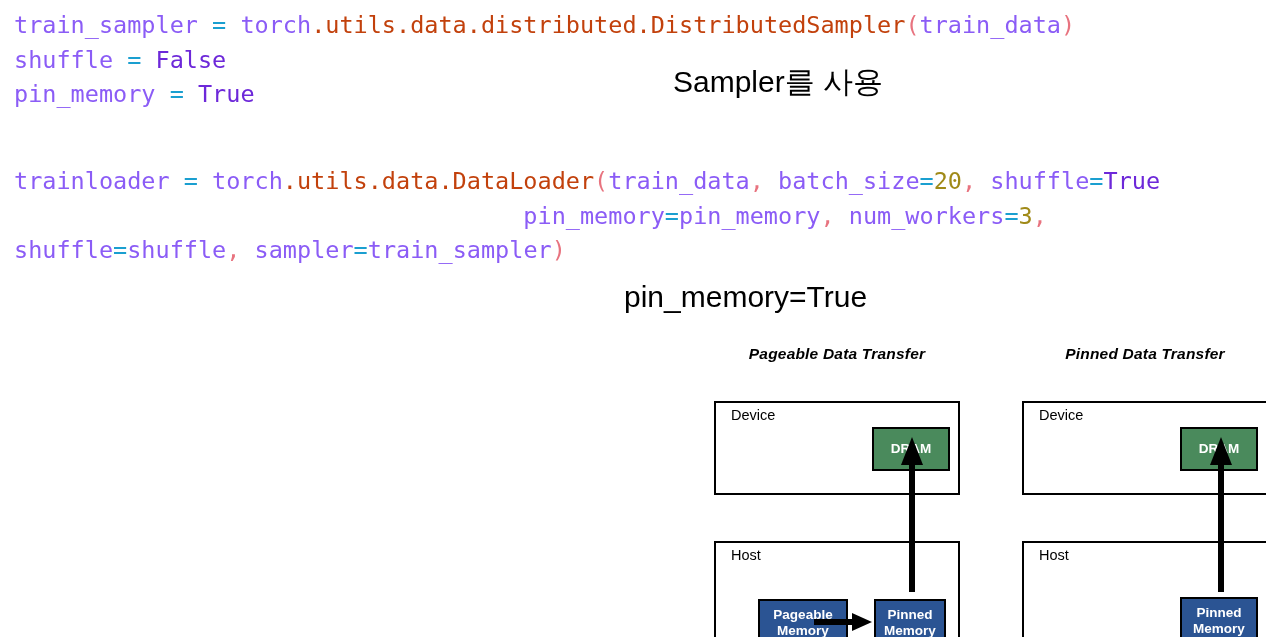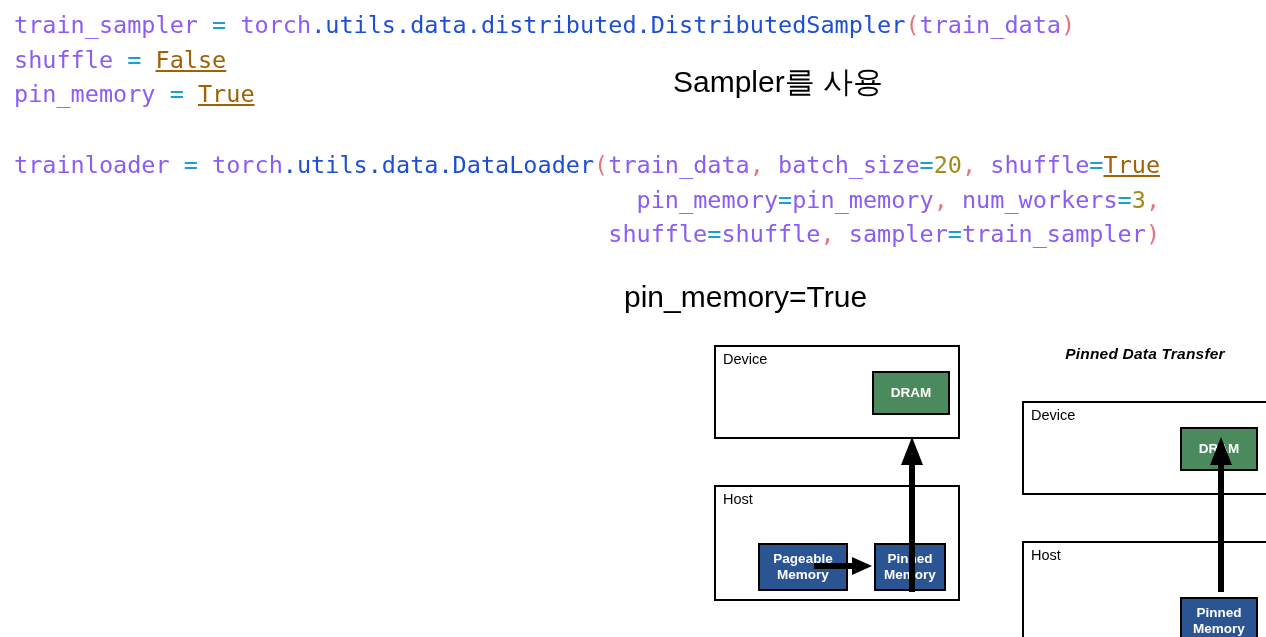--- a/index.html
+++ b/index.html
@@ -19,26 +19,26 @@
   .code-block {
     position: absolute;
     left: 14px;
     font-family: "DejaVu Sans Mono", monospace;
     font-size: 23.5px;
     line-height: 34.5px;
     white-space: pre;
     letter-spacing: 0px;
   }
   #code-block-1 { top: 8px; }
-  #code-block-2 { top: 148px; text-align: right; }
+  #code-block-2 { top: 164px; }
 
   .tok-var   { color: #8b5cf6; }
-  .tok-mod   { color: #1d4ed8; }
+  .tok-mod   { color: #c2410c; }
   .tok-op    { color: #1a9fd0; }
-  .tok-const { color: #a16207; text-decoration: underline; }
+  .tok-const { color: #6d28d9; }
   .tok-num   { color: #a08a18; }
   .tok-punct { color: #e8737f; }
 
   
   .annotation {
     position: absolute;
     font-family: "Liberation Sans", sans-serif;
     font-size: 30px;
     color: #000000;
     white-space: nowrap;
@@ -71,21 +71,21 @@
     position: relative;
     border: 2px solid #000000;
     box-sizing: border-box;
     background: #ffffff;
   }
   .zone-device { height: 94px; }
   .zone-host   { height: 116px; margin-top: 46px; }
 
   .zone-label {
     position: absolute;
-    left: 7px;
+    left: 15px;
     top: 4px;
     font-family: "Liberation Sans", sans-serif;
     font-size: 14.5px;
     color: #000000;
     z-index: 3;
   }
 
   .mem-box {
     position: absolute;
     box-sizing: border-box;
@@ -154,20 +154,21 @@
 
 <div class="code-block" id="code-block-1"><div><span class="tok-var">train_sampler </span><span class="tok-op">= </span><span class="tok-var">torch</span><span class="tok-mod">.utils</span><span class="tok-mod">.data</span><span class="tok-mod">.distributed</span><span class="tok-mod">.DistributedSampler</span><span class="tok-punct">(</span><span class="tok-var">train_data</span><span class="tok-punct">)</span></div><div><span class="tok-var">shuffle </span><span class="tok-op">= </span><span class="tok-const">False</span></div><div><span class="tok-var">pin_memory </span><span class="tok-op">= </span><span class="tok-const">True</span></div></div>
 
 <div class="code-block" id="code-block-2"><div><span class="tok-var">trainloader </span><span class="tok-op">= </span><span class="tok-var">torch</span><span class="tok-mod">.utils</span><span class="tok-mod">.data</span><span class="tok-mod">.DataLoader</span><span class="tok-punct">(</span><span class="tok-var">train_data</span><span class="tok-punct">, </span><span class="tok-var">batch_size</span><span class="tok-op">=</span><span class="tok-num">20</span><span class="tok-punct">, </span><span class="tok-var">shuffle</span><span class="tok-op">=</span><span class="tok-const">True</span></div><div><span class="tok-var">                                    </span><span class="tok-var">pin_memory</span><span class="tok-op">=</span><span class="tok-var">pin_memory</span><span class="tok-punct">, </span><span class="tok-var">num_workers</span><span class="tok-op">=</span><span class="tok-num">3</span><span class="tok-punct">,</span></div><div><span class="tok-var">shuffle</span><span class="tok-op">=</span><span class="tok-var">shuffle</span><span class="tok-punct">, </span><span class="tok-var">sampler</span><span class="tok-op">=</span><span class="tok-var">train_sampler</span><span class="tok-punct">)</span></div></div>
 
 <div class="annotation" id="annotation-sampler">Sampler를 사용</div>
 
 <div class="annotation" id="annotation-pinmemory">pin_memory=True</div>
 
 <div class="diagram" id="diagram-pageable">
+  <div class="diagram-title">Pageable Data Transfer</div>
 
   <div class="zone zone-device">
     <span class="zone-label">Device</span>
     <div class="mem-box box-dram">DRAM</div>
   </div>
 
   <div class="zone zone-host">
     <span class="zone-label">Host</span>
 
     <div class="mem-box box-blue box-pageable">

